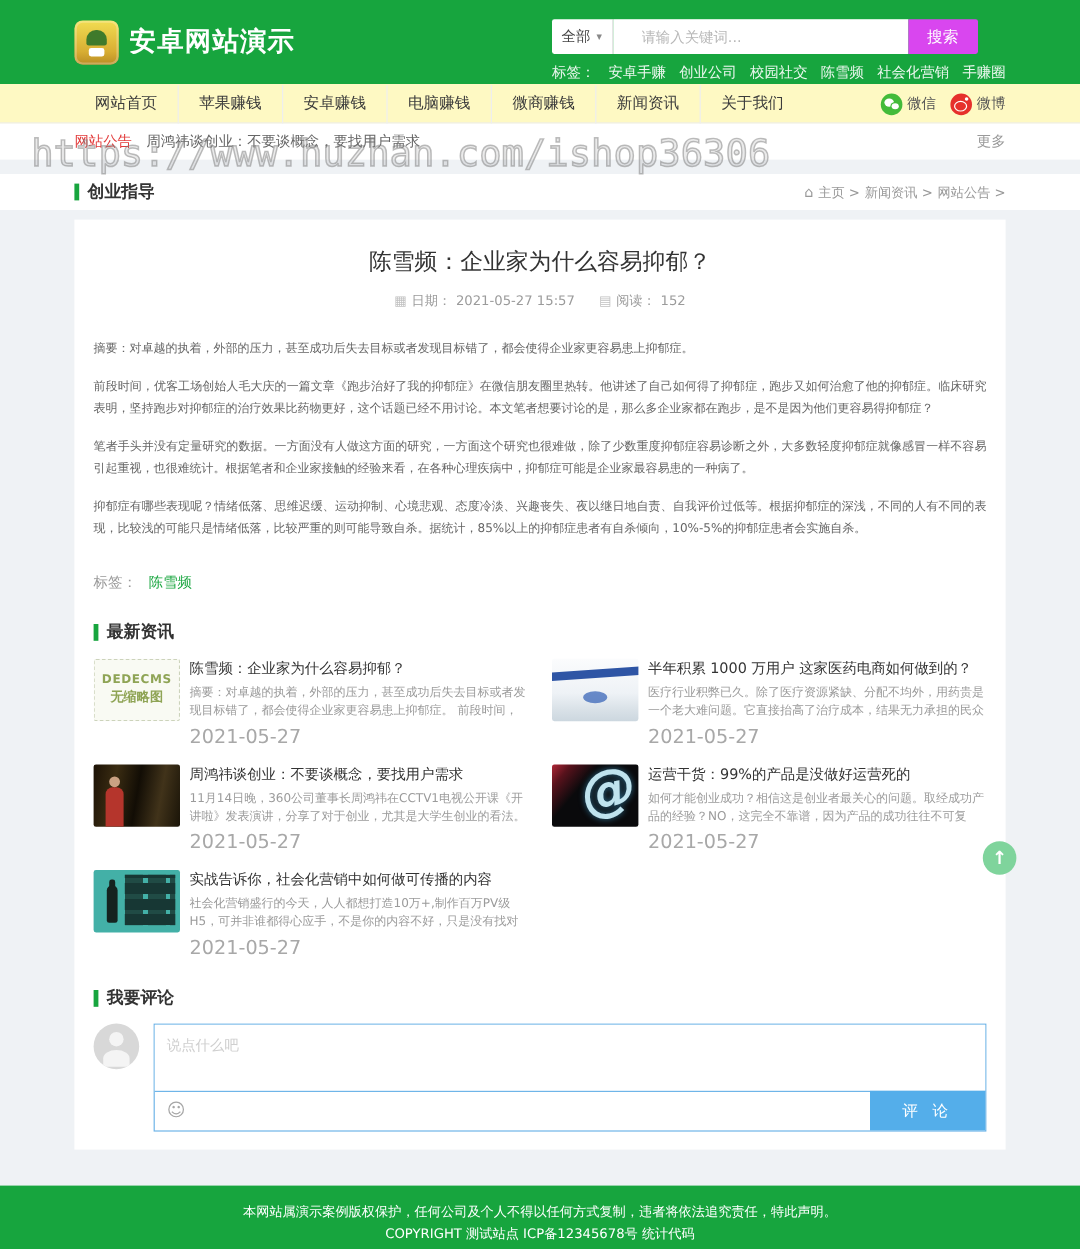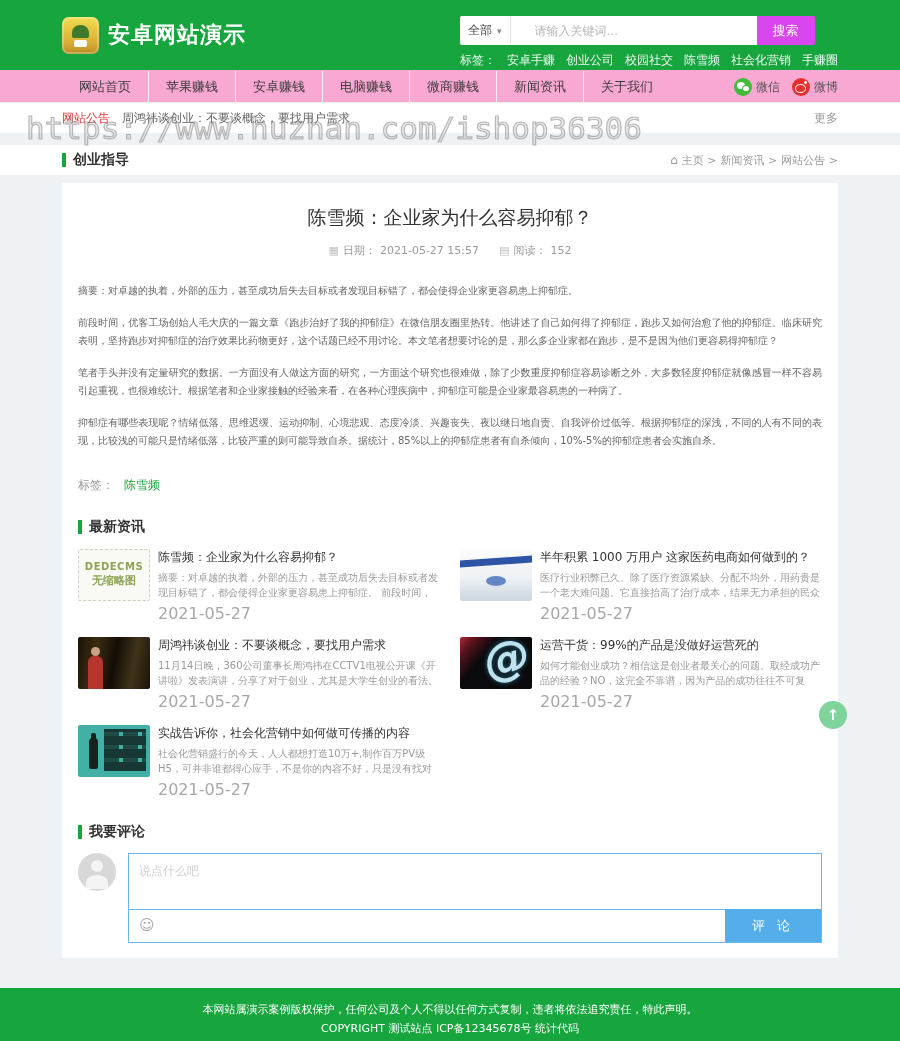--- a/index.html
+++ b/index.html
@@ -30,26 +30,26 @@
   .search-sel .caret { font-size:9px; color:#888; }
   .search-input { width:246px; border:none; outline:none; padding:0 24px; font-size:12px;
     font-family:inherit; color:#333; }
   .search-input::placeholder { color:#b8b8b8; }
   .search-btn { width:58px; background:#d946ef; color:#fff; border:none; font-size:13px;
     font-family:inherit; border-radius:0 2px 2px 0; cursor:pointer; }
   .hot-tags { margin-top:7px; font-size:12px; color:rgba(255,255,255,.92); display:flex; gap:11px; }
   .hot-tags a { color:rgba(255,255,255,.92); text-decoration:none; }
 
   
-  .navbar { height:33px; background:#f9a8d4; border-bottom:1px solid #ececec; }
+  .navbar { height:33px; background:#fef9c3; border-bottom:1px solid #ececec; }
   .navbar .wrap { display:flex; align-items:center; height:33px; }
   .nav-item { font-size:13px; color:#3c3c3c; text-decoration:none; padding:0 17px; line-height:32px; }
   .nav-item + .nav-item { border-left:1px solid #eee; }
   .nav-social { margin-left:auto; display:flex; align-items:center; gap:12px; }
-  .soc { display:flex; align-items:flex-end; gap:4px; font-size:12px; color:#555; cursor:pointer; }
+  .soc { display:flex; align-items:center; gap:4px; font-size:12px; color:#555; cursor:pointer; }
   .soc-ico { width:18px; height:18px; border-radius:50%; position:relative; }
   .soc-ico.wechat { background:#43bb3a; }
   .soc-ico.wechat::before { content:""; position:absolute; left:3px; top:4px; width:8px; height:7px;
     background:#fff; border-radius:50%; }
   .soc-ico.wechat::after { content:""; position:absolute; left:9px; top:8px; width:6px; height:5px;
     background:#fff; border-radius:50%; box-shadow:0 0 0 1px #43bb3a; }
   .soc-ico.weibo { background:#e6302c; }
   .soc-ico.weibo::before { content:""; position:absolute; left:3px; top:6px; width:9px; height:7px;
     border:1.5px solid #fff; border-radius:50%; }
   .soc-ico.weibo::after { content:""; position:absolute; right:3px; top:3px; width:3px; height:3px;

